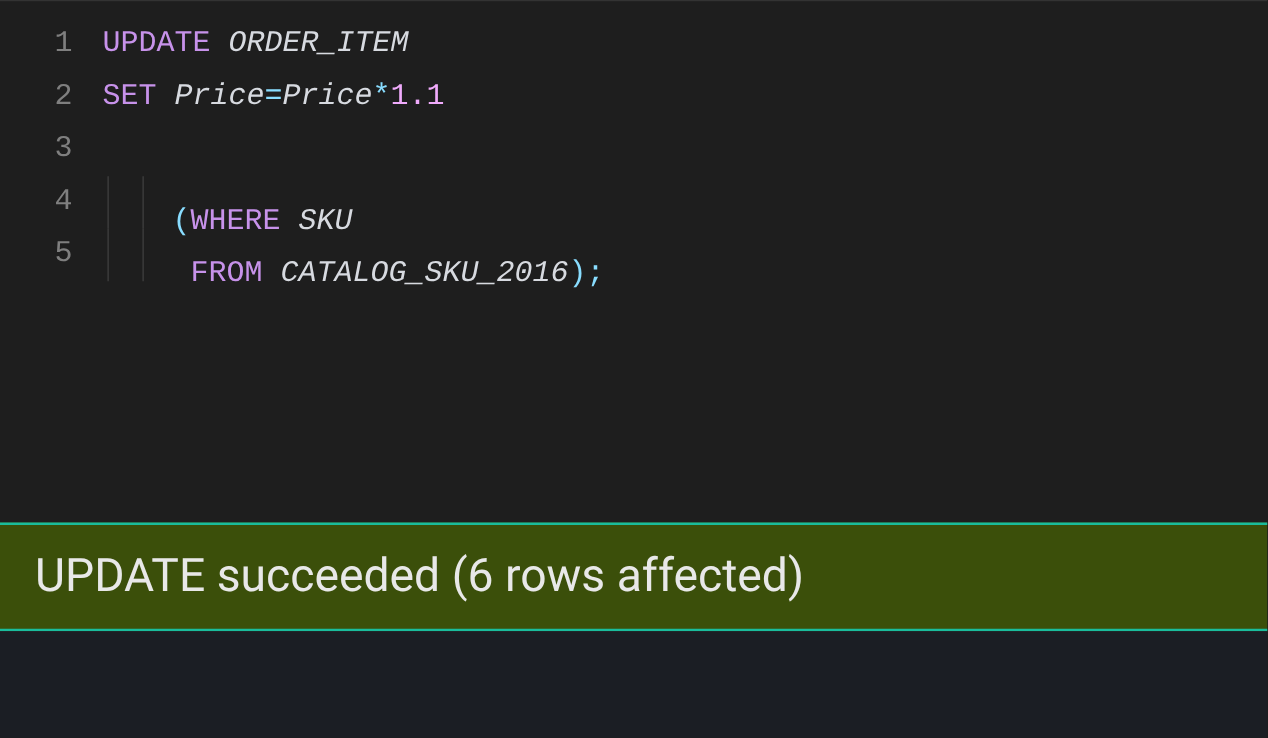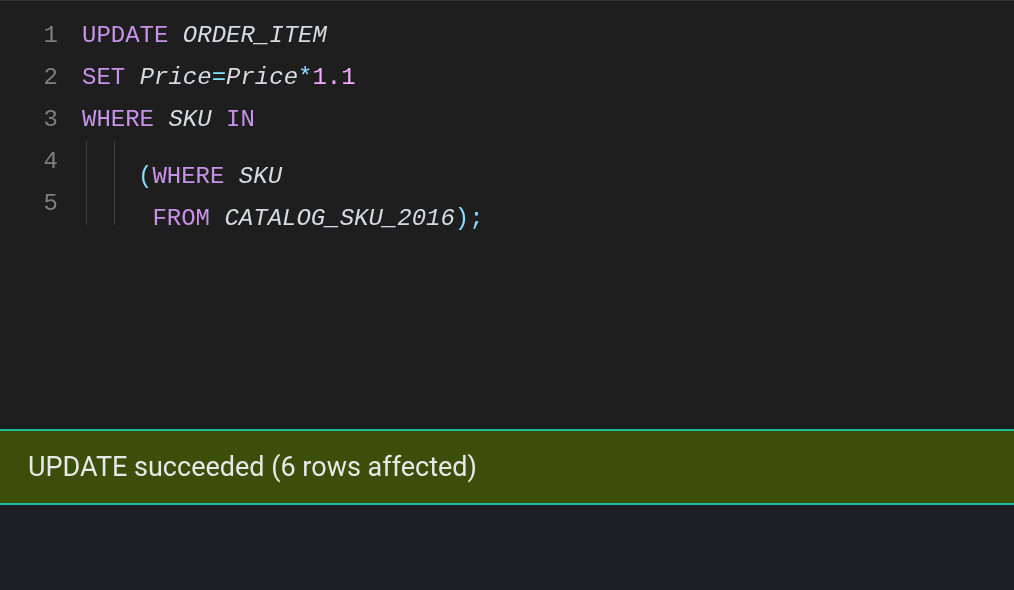--- a/index.html
+++ b/index.html
@@ -64,21 +64,21 @@
   .spacer {
     flex: 1 1 auto;
   }
 
   .status-bar {
     background: #3b4f0a;
     border-top: 2px solid #1abc9c;
     border-bottom: 2px solid #1abc9c;
     color: #e8e8e8;
     font-family: -apple-system, "Segoe UI", Roboto, Helvetica, Arial, sans-serif;
-    font-size: 27px;
+    font-size: 37px;
     padding: 20px 28px;
   }
   .below-status {
     flex: 0 0 86px;
     background: #1b1e24;
   }
 </style>
 </head>
 <body>
 
@@ -87,21 +87,20 @@
       <div class="line">
         <div class="lnum">1</div>
         <div class="code"><span class="kw">UPDATE</span><span> </span><span class="id">ORDER_ITEM</span></div>
       </div>
       <div class="line">
         <div class="lnum">2</div>
         <div class="code"><span class="kw">SET</span><span> </span><span class="id">Price</span><span class="op">=</span><span class="id">Price</span><span class="op">*</span><span class="num">1.1</span></div>
       </div>
       <div class="line">
         <div class="lnum">3</div>
-        <div class="code"><span class="kw">WHERE</span><span> </span><span class="id">SKU</span><span> </span><span class="kw">IN</span></div>
       </div>
       <div class="line">
         <div class="lnum">4</div>
         <div class="code"><span class="indent-guides" style="width: 56px; height: 42px;"><span class="guide" style="left: 4px;"></span><span class="guide" style="left: 32px;"></span></span><span class="paren">(</span><span class="kw">WHERE</span><span> </span><span class="id">SKU</span></div>
       </div>
       <div class="line">
         <div class="lnum">5</div>
         <div class="code"><span class="indent-guides" style="width: 56px; height: 42px;"><span class="guide" style="left: 4px;"></span><span class="guide" style="left: 32px;"></span></span><span> </span><span class="kw">FROM</span><span> </span><span class="id">CATALOG_SKU_2016</span><span class="paren">)</span><span class="semi">;</span></div>
       </div>
     </div>

